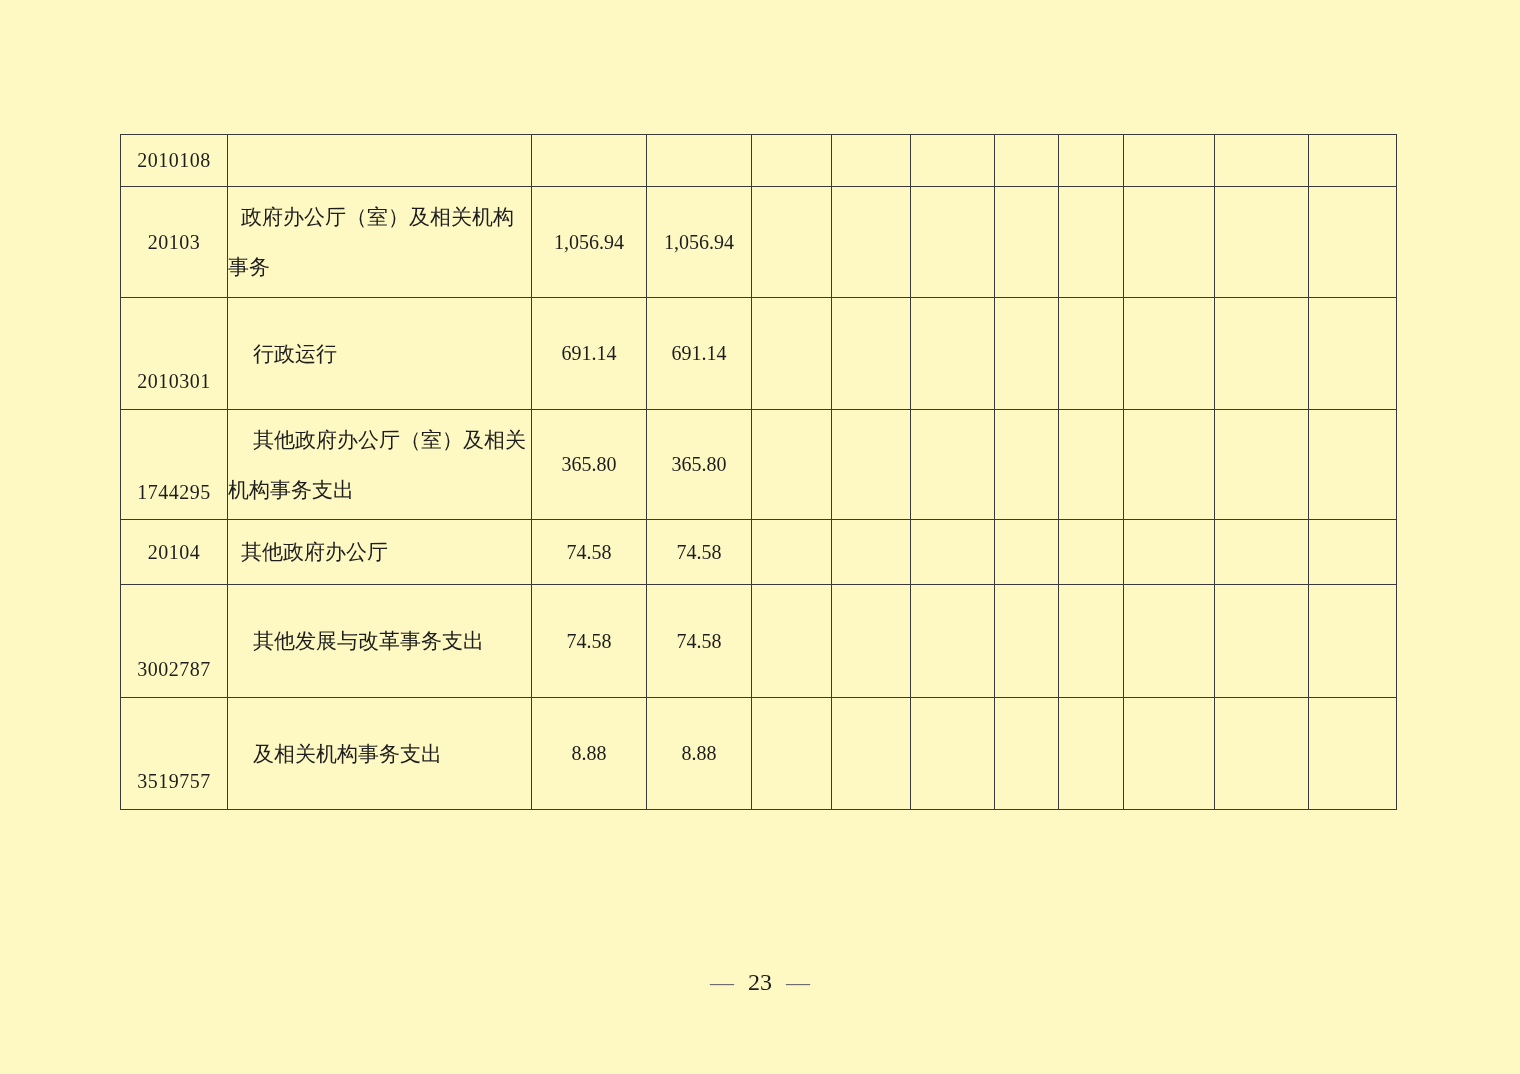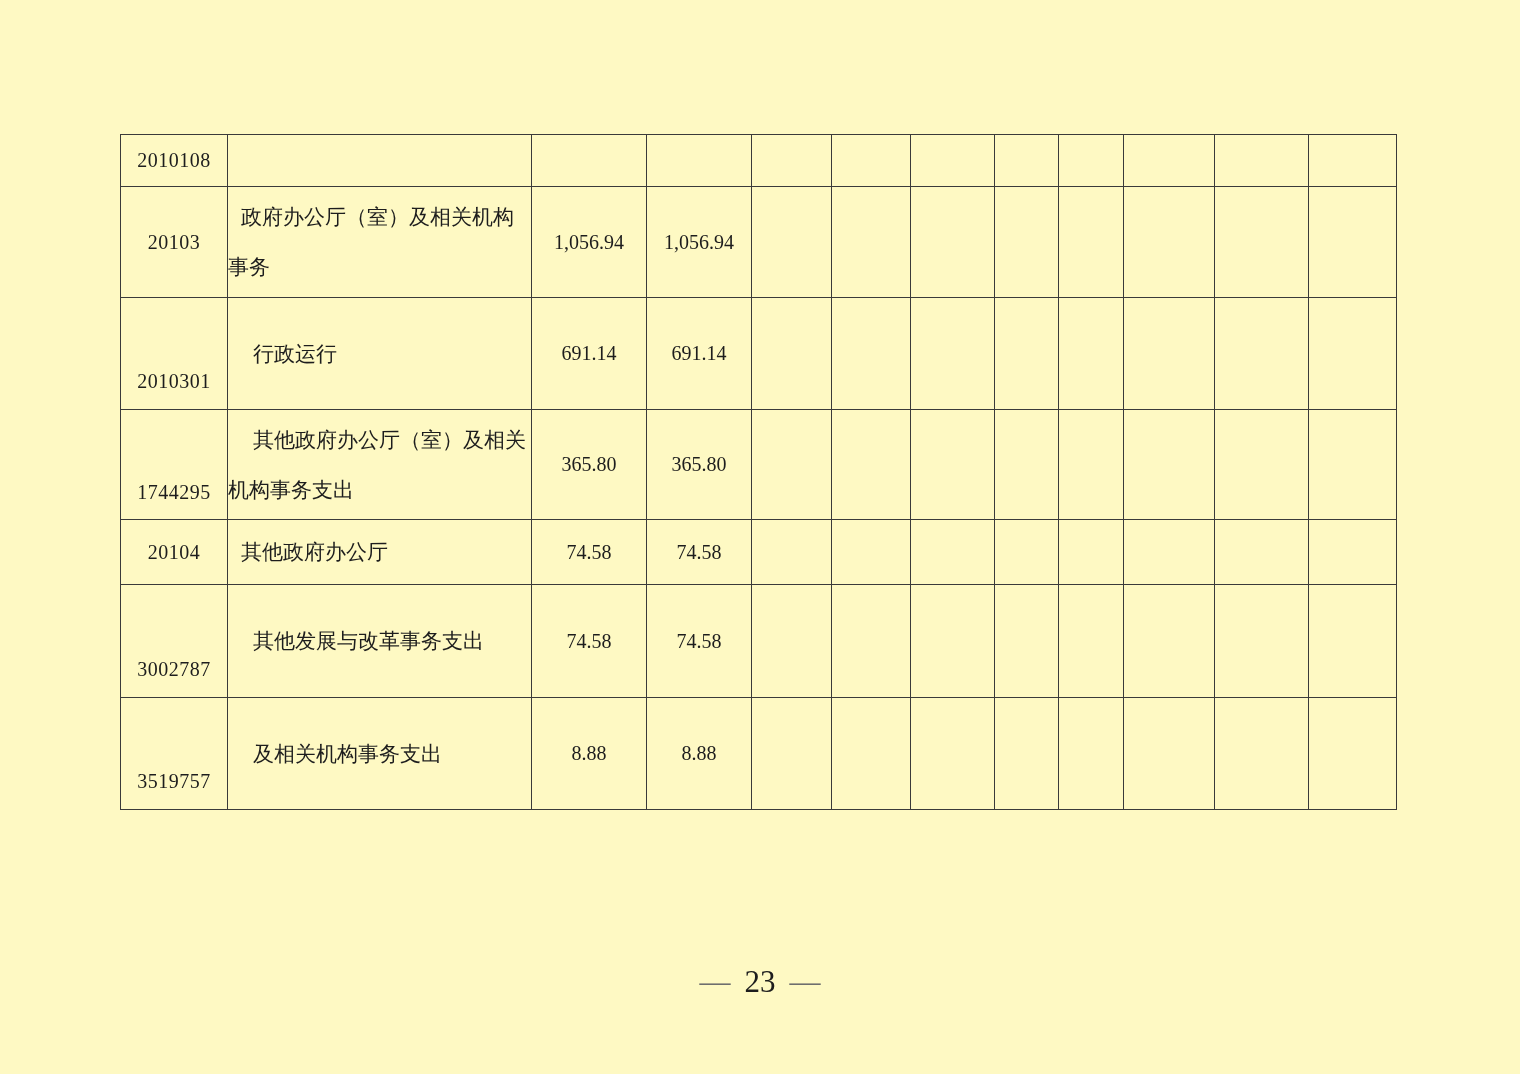--- a/index.html
+++ b/index.html
@@ -56,21 +56,21 @@
     text-align:center;
     font-size:20px;
     padding-right:10px;
   }
 
   .page-number{
     position:absolute;
     left:0; top:966px;
     width:1520px;
     text-align:center;
-    font-size:31px;
+    font-size:24px;
     line-height:32px;
     color:#1d1d1d;
   }
   .page-number .dash{
     color:#6e6e6e;
     margin:0 14px;
   }
 </style>
 </head>
 <body>

